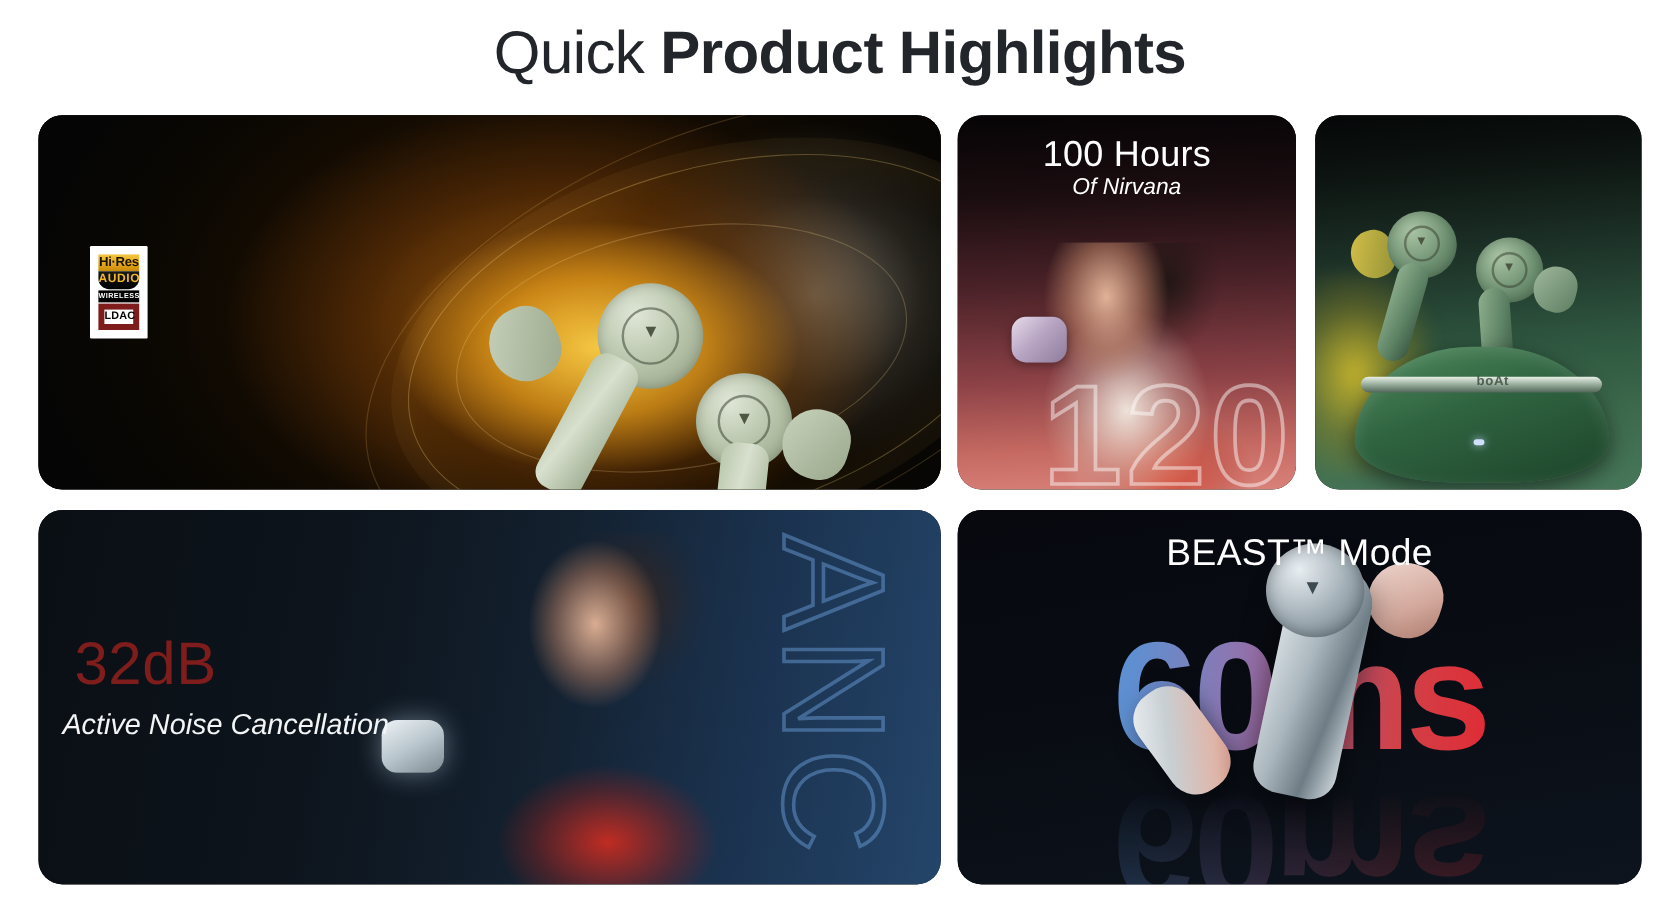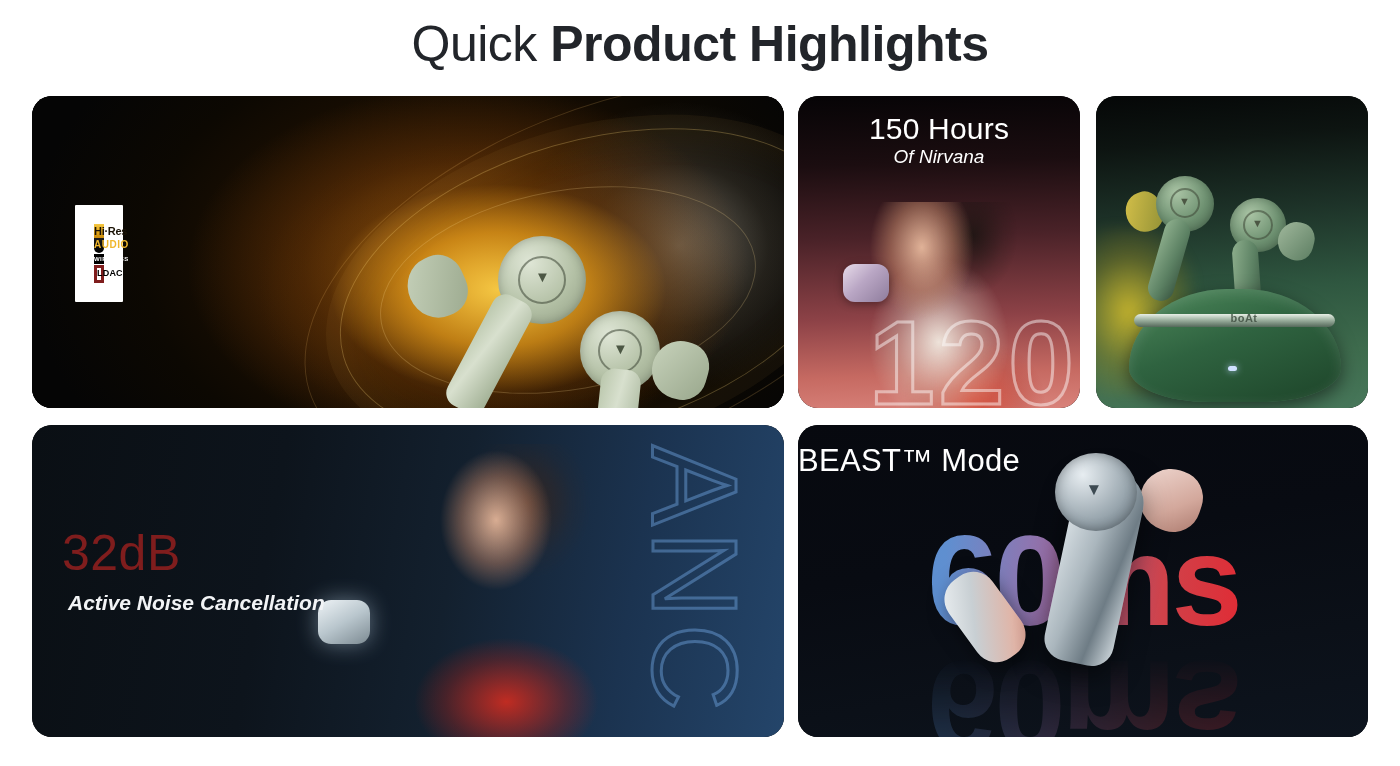--- a/index.html
+++ b/index.html
@@ -97,21 +97,21 @@
     letter-spacing: 0.2px;
     white-space: pre-line;
   }
 
   
   .hires-badge {
     position: absolute;
     left: 43px; top: 109px;
     width: 48px;
     background: #ffffff;
-    padding: 19px;
+    padding: 7px;
     border-radius: 1px;
     font-family: "Liberation Sans", sans-serif;
     text-align: center;
     line-height: 1;
   }
   .hires-badge .b-top {
     background: linear-gradient(180deg, #f3c642 0%, #e5a819 55%, #c98a0c 100%);
     color: #1a1205;
     font-size: 11px;
     font-weight: 700;
@@ -137,21 +137,21 @@
     margin-top: 1px;
   }
   .hires-badge .b-ldac {
     background: #ffffff;
     color: #000;
     font-size: 9px;
     font-weight: 700;
     letter-spacing: 0.2px;
     padding: 1px 0 2px 0;
     margin-top: 1px;
-    border: 3px solid #7f1d1d;
+    border: 5px solid #7f1d1d;
   }
 
   
   .bud { position: absolute; }
   .bud .stem {
     position: absolute;
     background: linear-gradient(100deg, #b9c6ab 0%, #d8e0ce 40%, #9fae92 100%);
     border-radius: 14px;
   }
   .bud .head {
@@ -333,24 +333,24 @@
     position: absolute;
     left: 62px; top: 528px;
     font-size: 50px;
     line-height: 1;
     font-weight: 300;
     color: #7f1d1d;
     letter-spacing: 0.5px;
   }
   .anc-sub {
     position: absolute;
-    left: 68px; top: 591px;
-    font-size: 21px;
+    left: 52px; top: 591px;
+    font-size: 24px;
     font-style: italic;
-    font-weight: 700;
+    font-weight: 400;
     color: #f2f4f6;
   }
 
   
   #card-beast { left: 798px; top: 425px; width: 570px; height: 312px; }
   #card-beast .bg {
     position: absolute; inset: 0;
     background: linear-gradient(170deg, #07090f 0%, #080b12 40%, #0b1018 72%, #0d141e 100%);
   }
   #card-beast .ms {
@@ -381,21 +381,21 @@
     background-clip: text;
     color: transparent;
     transform: scaleY(-1);
     opacity: 0.30;
     -webkit-mask-image: linear-gradient(to top, rgba(0,0,0,0) 12%, rgba(0,0,0,1) 96%);
     mask-image: linear-gradient(to top, rgba(0,0,0,0) 12%, rgba(0,0,0,1) 96%);
   }
   .beast-title {
     position: absolute;
     top: 18px; left: 0; width: 100%;
-    text-align: left;
+    text-align: center;
     font-size: 31px;
     font-weight: 300;
     color: #ffffff;
     letter-spacing: 0.3px;
   }
   
   #card-beast .bbud-big {
     position: absolute;
     left: 46%; top: 14%;
     width: 70px; height: 196px;
@@ -479,21 +479,21 @@
   </div>
 
 
   <div class="card" id="card-120">
     <div class="card-inner">
       <div class="bg"></div>
       <div class="model"></div>
       <div class="case"></div>
       <div class="watermark">120</div>
     </div>
-    <div class="c120-title">150 Hours</div>
+    <div class="c120-title">100 Hours</div>
     <div class="c120-sub">Of Nirvana</div>
   </div>
 
   <div class="card" id="card-eq">
     <div class="card-inner">
       <div class="bg"></div>
       <div class="glow-yellow"></div>
 
       <div class="bud" style="left:38px; top:86px; width:110px; height:130px;">
         <div class="tip" style="left:-8px; top:10px; width:36px; height:40px; background:linear-gradient(120deg,#d8c24a 0%,#8f8f35 100%); transform:rotate(-20deg);"></div>

